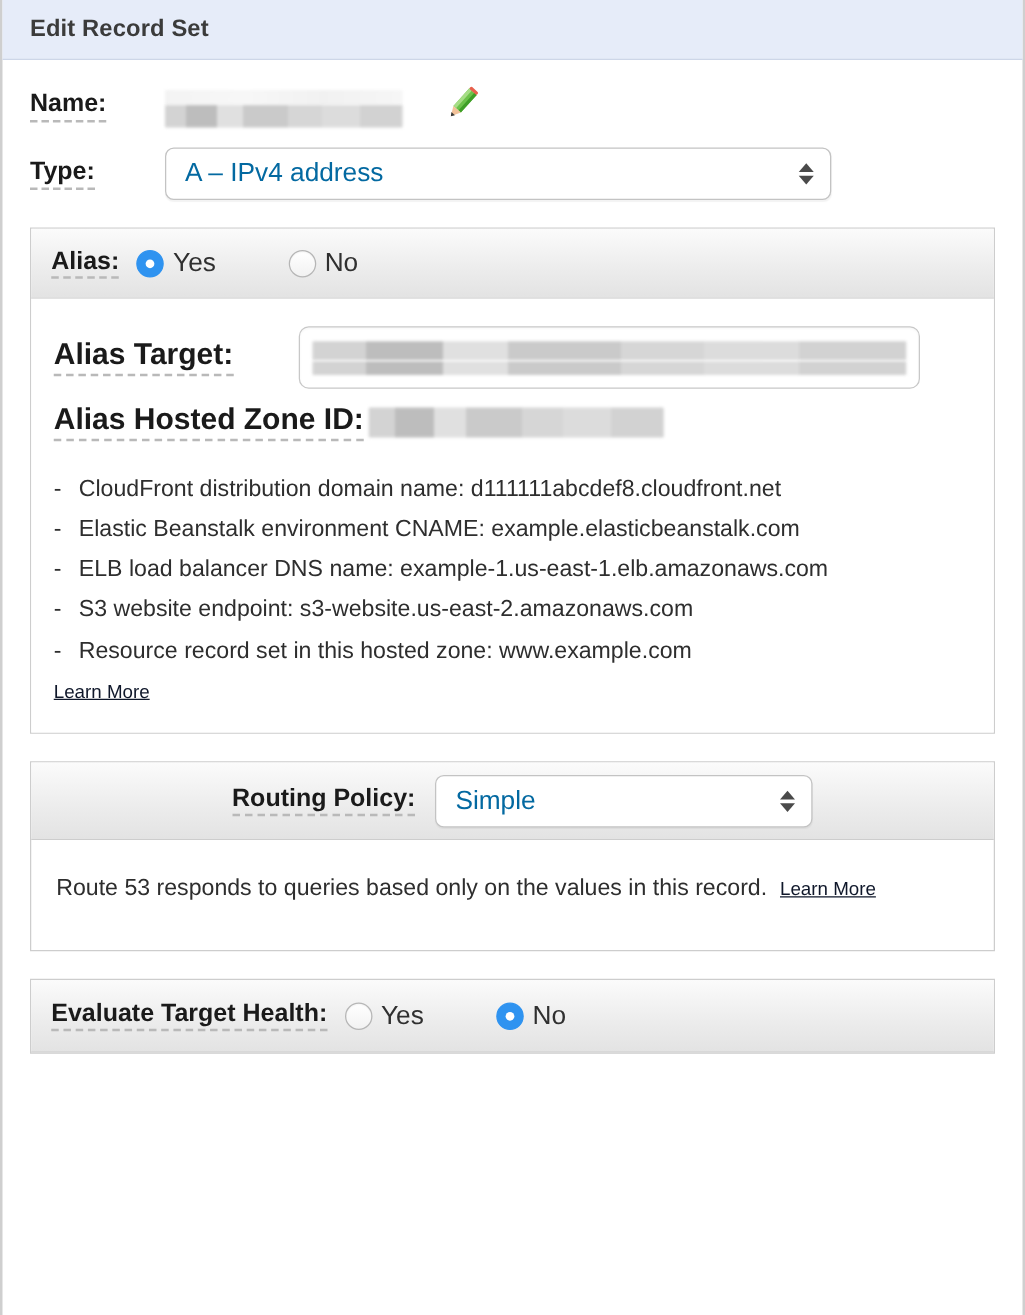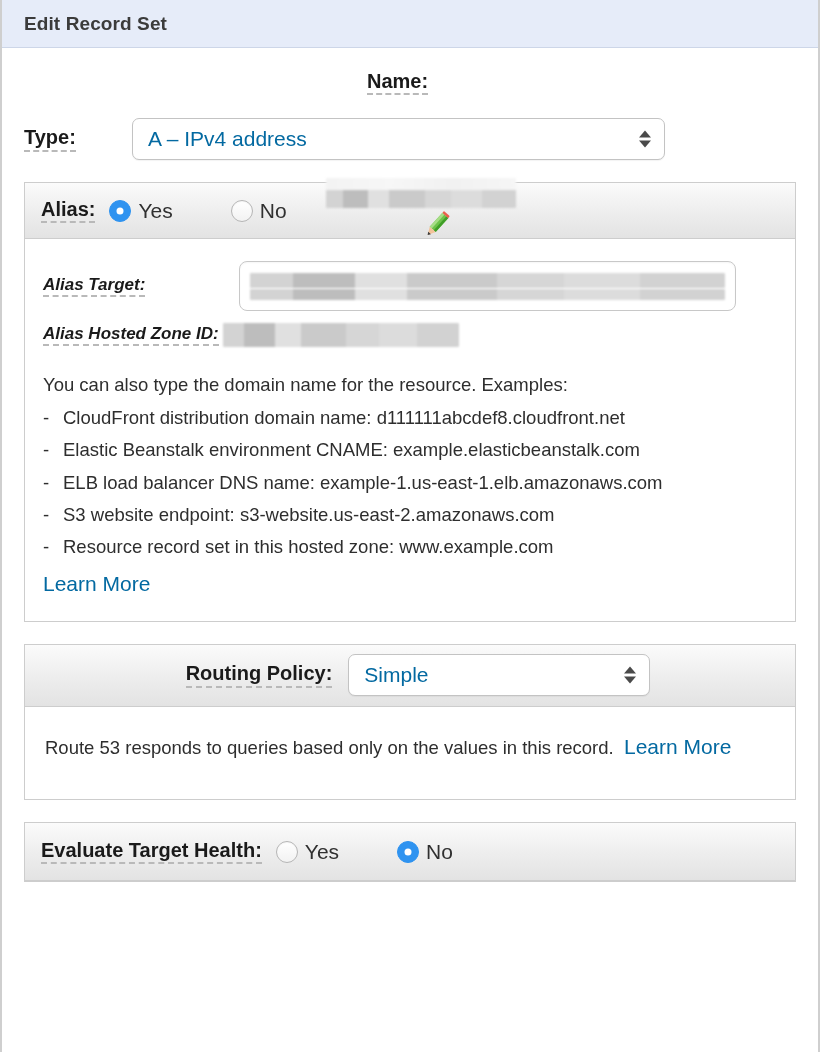--- a/index.html
+++ b/index.html
@@ -47,32 +47,30 @@
     font-size: 20px;
     font-weight: bold;
     color: #1a1a1a;
     border-bottom: 2px dashed #b9b9b9;
     padding-bottom: 1px;
     display: inline-block;
     line-height: 1.12;
     white-space: nowrap;
   }
   .lbl-sm {
-    font-size: 17px;
-    font-style: italic;
+    font-size: 24px;
   }
 
   
   .name-row {
     display: flex;
     align-items: center;
     padding: 22px 0 0 22px;
     height: 52px;
     box-sizing: border-box;
-    flex-direction: column;
   }
   .name-label-cell {
     width: 108px;
     flex: 0 0 108px;
   }
   .redact {
     background:
       linear-gradient(90deg,
         #d3d3d3 0%, #d3d3d3 9%,
         #bdbdbd 9%, #bdbdbd 22%,
@@ -269,25 +267,26 @@
   }
   .examples .intro { margin: 0 0 1px 0; }
   .examples ul {
     list-style: none;
     margin: 0;
     padding: 0;
   }
   .examples li { white-space: nowrap; }
   .dash { display: inline-block; width: 20px; }
   .link {
-    color: #0369a1;
-    font-size: 21px;
+    color: #0f172a;
+    font-size: 15px;
     cursor: pointer;
     display: inline-block;
     margin-top: 3px;
+    text-decoration: underline;
   }
 
   
   .routing-help {
     padding: 22px 20px 34px 20px;
     font-size: 18.5px;
     color: #2e2e2e;
     line-height: 1.74;
   }
   .routing-help .link { margin-top: 0; }
@@ -366,21 +365,20 @@
           <div class="redact alias-in-redact-b"></div>
         </div>
       </div>
 
       <div class="hz-row">
         <span class="lbl lbl-sm">Alias Hosted Zone ID:</span>
         <span class="redact hz-redact"></span>
       </div>
 
       <div class="examples">
-        <p class="intro">You can also type the domain name for the resource. Examples:</p>
         <ul>
           <li><span class="dash">-</span><span>CloudFront distribution domain name: d111111abcdef8.cloudfront.net</span></li>
           <li><span class="dash">-</span><span>Elastic Beanstalk environment CNAME: example.elasticbeanstalk.com</span></li>
           <li><span class="dash">-</span><span>ELB load balancer DNS name: example-1.us-east-1.elb.amazonaws.com</span></li>
           <li><span class="dash">-</span><span>S3 website endpoint: s3-website.us-east-2.amazonaws.com</span></li>
           <li><span class="dash">-</span><span>Resource record set in this hosted zone: www.example.com</span></li>
         </ul>
         <span class="link">Learn More</span>
       </div>
 

